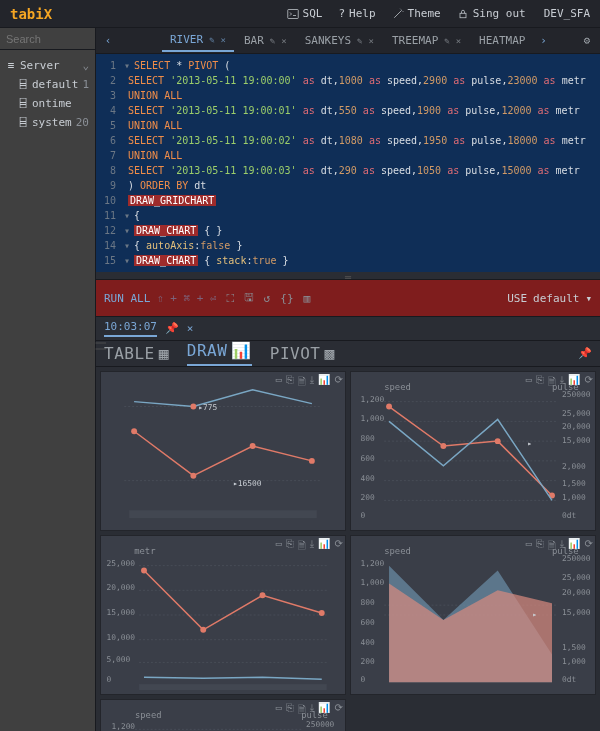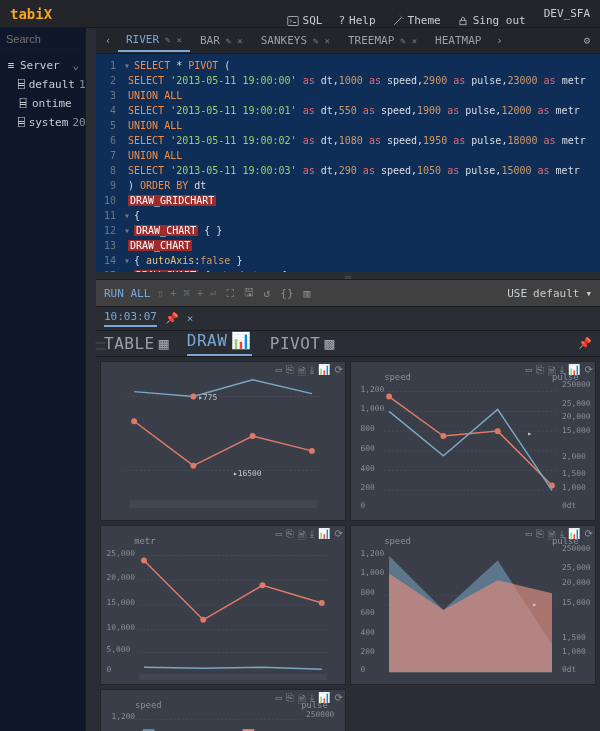--- a/index.html
+++ b/index.html
@@ -11,66 +11,66 @@
   color: #9aa0a6;
   overflow: hidden;
 }
 
 .topbar {
   height: 28px; display: flex; align-items: center;
   background: #23252b; border-bottom: 1px solid #181a1f;
 }
 .logo { color: #f5a623; font-weight: 600; font-size: 14px; padding: 0 10px; }
 .topbar .spacer { flex: 1; }
-.top-btn { display: flex; align-items: flex-end; gap: 4px; padding: 0 8px; height: 100%; color: #c8cdd3; cursor: pointer; }
+.top-btn { display: flex; align-items: center; gap: 4px; padding: 0 8px; height: 100%; color: #c8cdd3; cursor: pointer; }
 .top-btn svg { width: 12px; height: 12px; fill: currentColor; }
 .dev { padding: 0 10px; color: #c8cdd3; }
 
 
 .sidebar {
-  position: absolute; top: 28px; left: 0; bottom: 0; width: 86px;
-  background: #0f172a; border-right: 1px solid #181a1f;
+  position: absolute; top: 28px; left: 0; bottom: 0; width: 96px;
+  background: #404040; border-right: 1px solid #181a1f;
   display: flex; flex-direction: column;
 }
 .search-row { display: flex; align-items: center; padding: 4px 6px; border-bottom: 1px solid #181a1f; }
 .search-row input { flex: 1; background: transparent; border: none; color: #c8cdd3; font-size: 11px; outline: none; }
 .tree { padding: 6px 4px; }
 .tree-row { display: flex; align-items: center; padding: 3px 2px; gap: 4px; color: #c8cdd3; }
 .tree-row .ico { width: 10px; text-align: center; }
 .tree-row .n { margin-left: auto; color: #8a8f96; }
 .tree-row.indent { padding-left: 14px; }
 
 
 .main { position: absolute; top: 28px; left: 96px; right: 0; bottom: 0; display: flex; flex-direction: column; }
 
 
 .tabs { height: 26px; display: flex; align-items: center; background: #23252b; border-bottom: 1px solid #181a1f; padding: 0 4px; gap: 2px; }
 .tabs .nav { width: 16px; text-align: center; color: #7aa7d6; cursor: pointer; }
 .tab { display: flex; align-items: center; gap: 6px; padding: 0 8px; height: 22px; color: #9aa0a6; cursor: pointer; }
-.tab.active { color: #7aa7d6; border-bottom: 2px solid #7aa7d6; }
+.tab.active { color: #7aa7d6; border-bottom: 2px solid #7aa7d6; margin-left: 44px; }
 .tab .mini { font-size: 9px; opacity: .7; }
 .tabs .gear { margin-left: auto; padding: 0 6px; }
 
 
 .editor { background: #0f2e57; color: #d8dde3; font-family: "Menlo", "Consolas", monospace; font-size: 10px; line-height: 15px; padding: 4px 0; height: 218px; overflow: hidden; }
 .ed-line { display: flex; }
 .gut { width: 28px; text-align: right; padding-right: 8px; color: #6b7785; }
 .code { flex: 1; white-space: pre; }
 .kw { color: #f08d49; }
 .str { color: #9cce6a; }
 .num { color: #d19a66; }
 .as { color: #e06c75; }
 .dc { background: #9e2b2b; color: #fff; padding: 0 2px; }
 .fn { color: #e5c07b; text-align: right; }
 .tri { color: #6b7785; padding-right: 4px; }
 
 .splitter { height: 7px; background: #2a2d34; text-align: center; color: #555; font-size: 10px; }
 
 
-.runbar { height: 28px; display: flex; align-items: center; gap: 10px; padding: 0 8px; background: #404040; border-top: 1px solid #181a1f; border-bottom: 1px solid #181a1f; }
+.runbar { height: 38px; display: flex; align-items: center; gap: 10px; padding: 0 8px; background: #7f1d1d; border-top: 1px solid #181a1f; border-bottom: 1px solid #181a1f; }
 .run { color: #7aa7d6; cursor: pointer; }
 .runbar .ic { color: #8a8f96; cursor: pointer; font-size: 11px; }
 .usedb { margin-left: auto; display: flex; align-items: center; gap: 6px; color: #c8cdd3; }
 
 
 .subtabs { height: 24px; display: flex; align-items: center; gap: 8px; padding: 0 8px; border-bottom: 1px solid #181a1f; }
 .time { color: #7aa7d6; border-bottom: 2px solid #7aa7d6; padding-bottom: 2px; }
 .subtabs .ic { color: #7aa7d6; }
 
 .viewtabs { height: 26px; display: flex; align-items: center; gap: 18px; padding: 0 8px; border-bottom: 1px solid #181a1f; }
@@ -247,25 +247,20 @@
       </div>
     <div class="ed-line">
         <span class="gut">11</span>
         <span class="tri">▾</span>
         <span class="code">{</span>
       </div>
     <div class="ed-line">
         <span class="gut">12</span>
         <span class="tri">▾</span>
         <span class="code"><span class="dc">DRAW_CHART</span> { }</span>
-      </div>
-    <div class="ed-line">
-        <span class="gut">13</span>
-        <span class="tri"> </span>
-        <span class="code"><span class="dc">DRAW_CHART</span></span>
       </div>
     <div class="ed-line">
         <span class="gut">14</span>
         <span class="tri">▾</span>
         <span class="code">{ <span class="fn">autoAxis</span>:<span class="num">false</span> }</span>
       </div>
     <div class="ed-line">
         <span class="gut">15</span>
         <span class="tri">▾</span>
         <span class="code"><span class="dc">DRAW_CHART</span> { <span class="fn">stack</span>:<span class="num">true</span> }</span>

